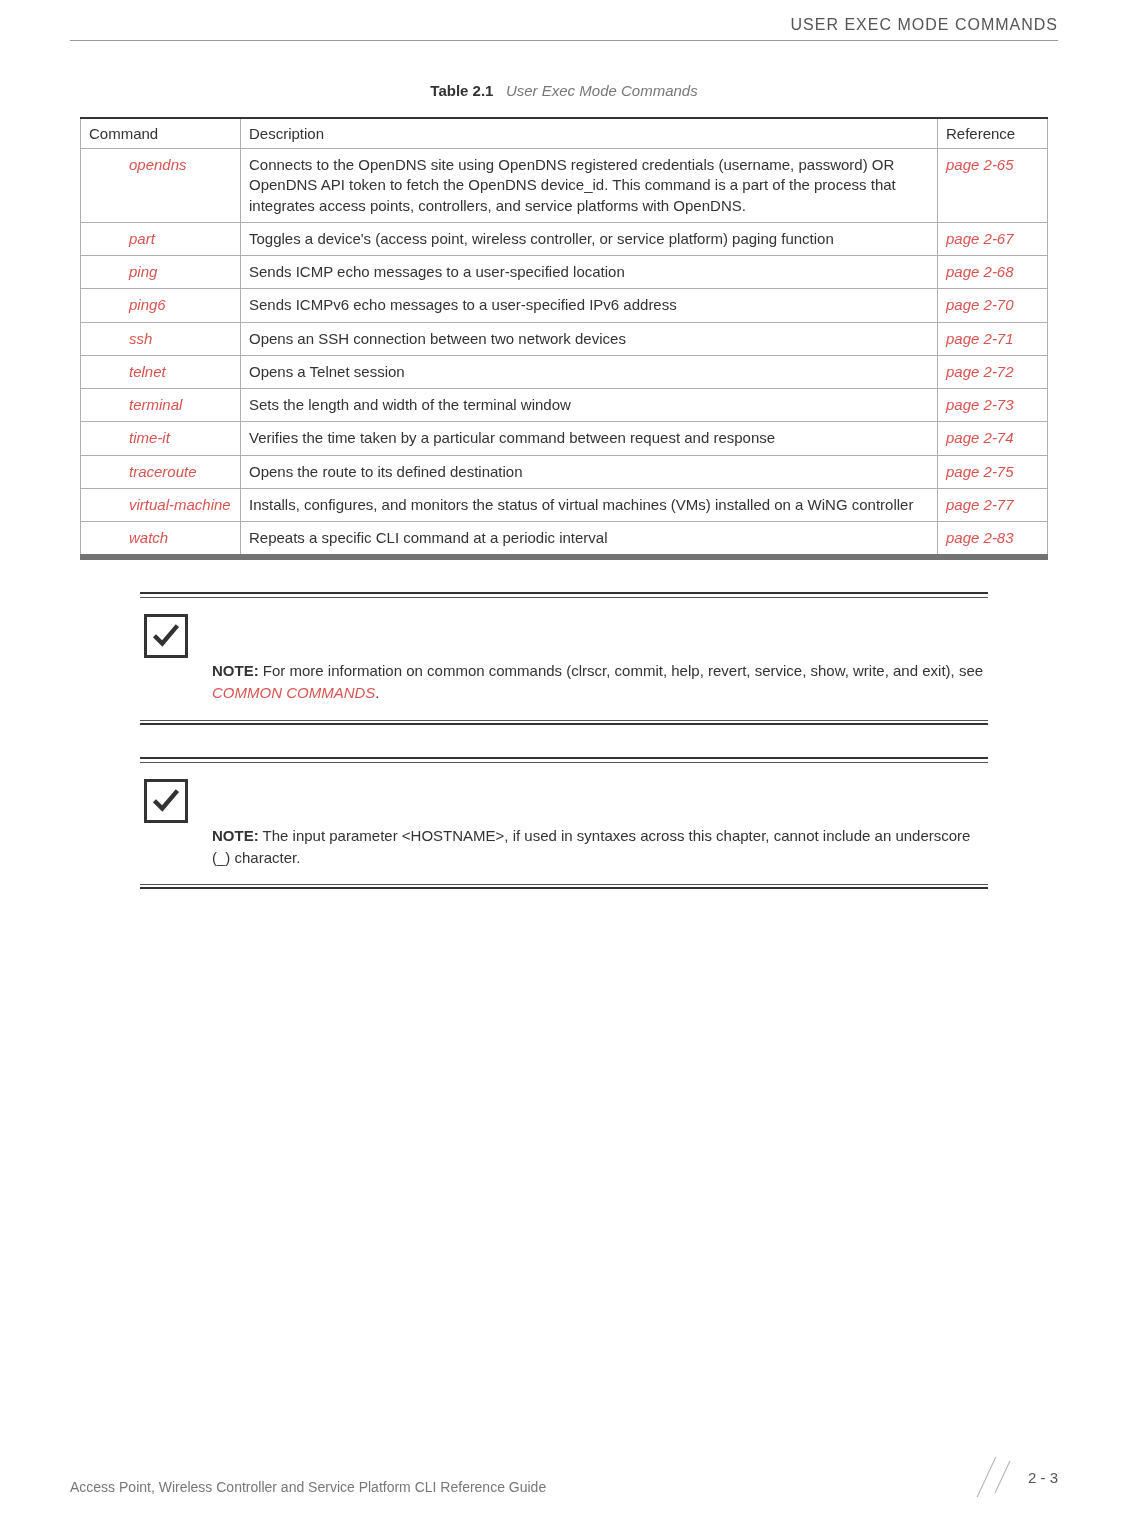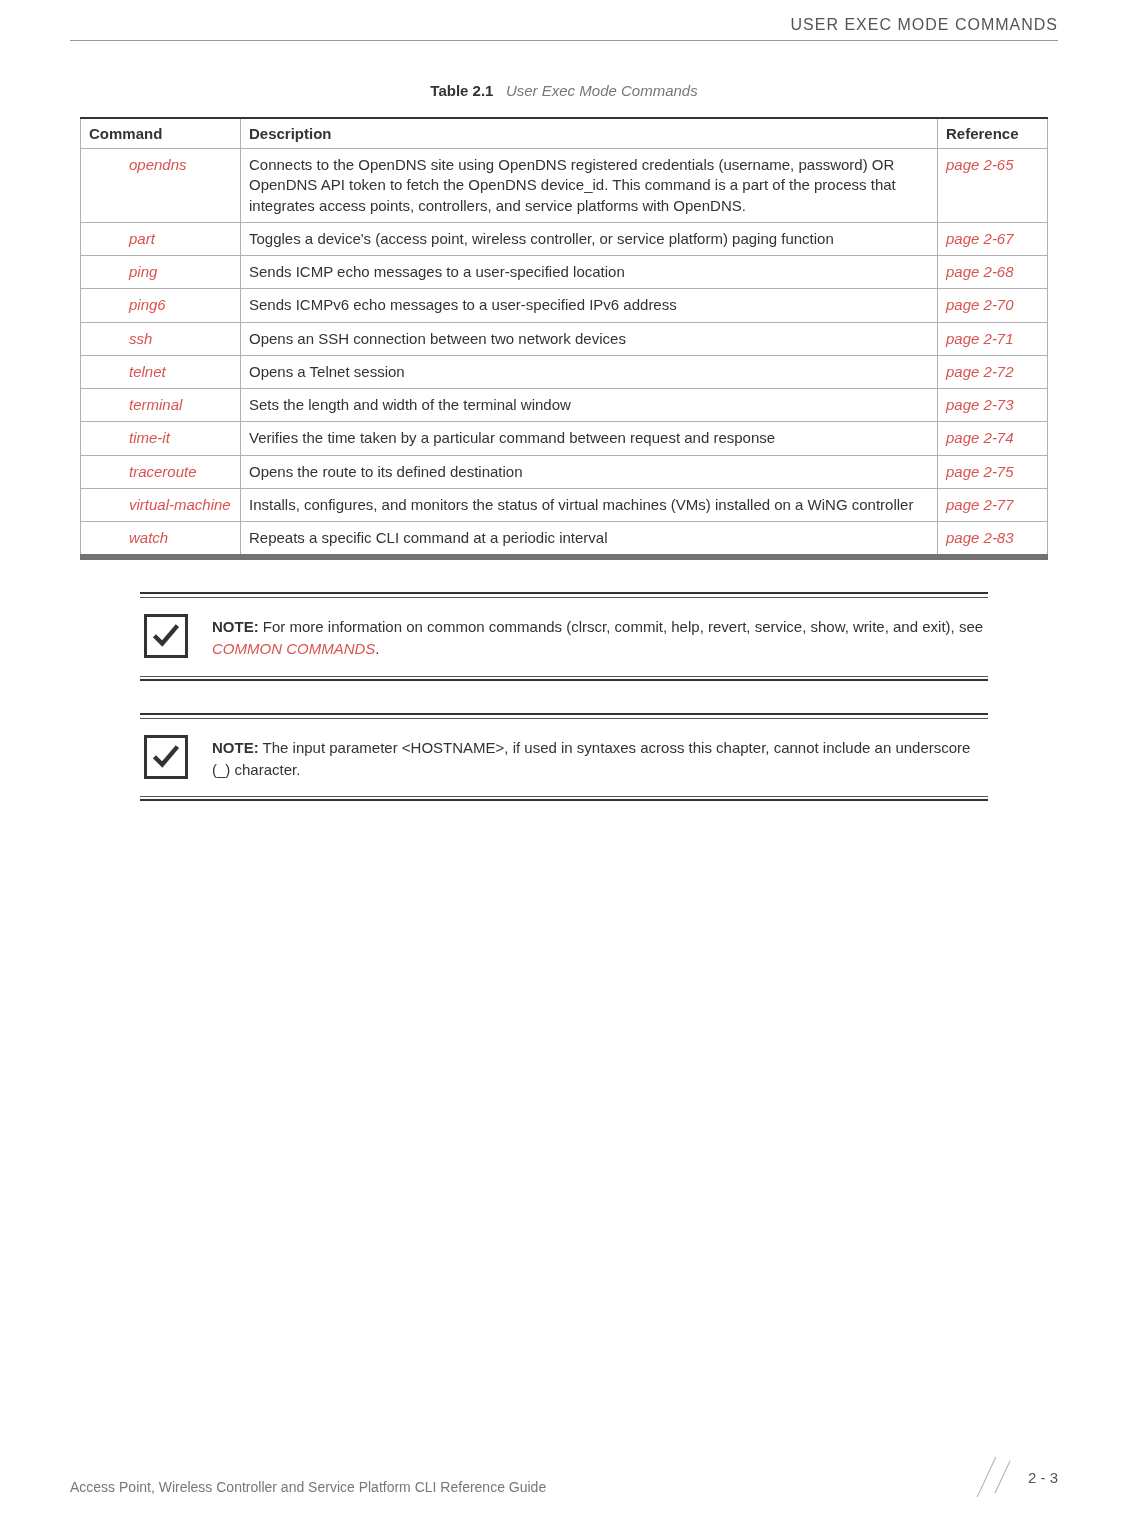--- a/index.html
+++ b/index.html
@@ -50,21 +50,21 @@
       font-style: italic;
       color: #777;
     }
     table.cmd-table {
       width: 100%;
       border-collapse: collapse;
       font-size: 15px;
     }
     table.cmd-table th {
       text-align: left;
-      font-weight: bold;
+      font-weight: normal;
       padding: 6px 8px;
       border: 1px solid #b0b0b0;
       background: #fff;
     }
     table.cmd-table td {
       padding: 6px 8px;
       border: 1px solid #b0b0b0;
       vertical-align: top;
       background: #fff;
       color: #333;
@@ -118,20 +118,21 @@
     }
     .note-icon svg {
       width: 30px;
       height: 30px;
     }
     .note-text {
       font-size: 15px;
       line-height: 1.45;
       color: #333;
       padding-top: 2px;
+      margin-top: 44px;
     }
     .note-text .label {
       font-weight: bold;
     }
     .note-link {
       color: #d9534f;
       font-style: italic;
     }
     .footer {
       position: absolute;

